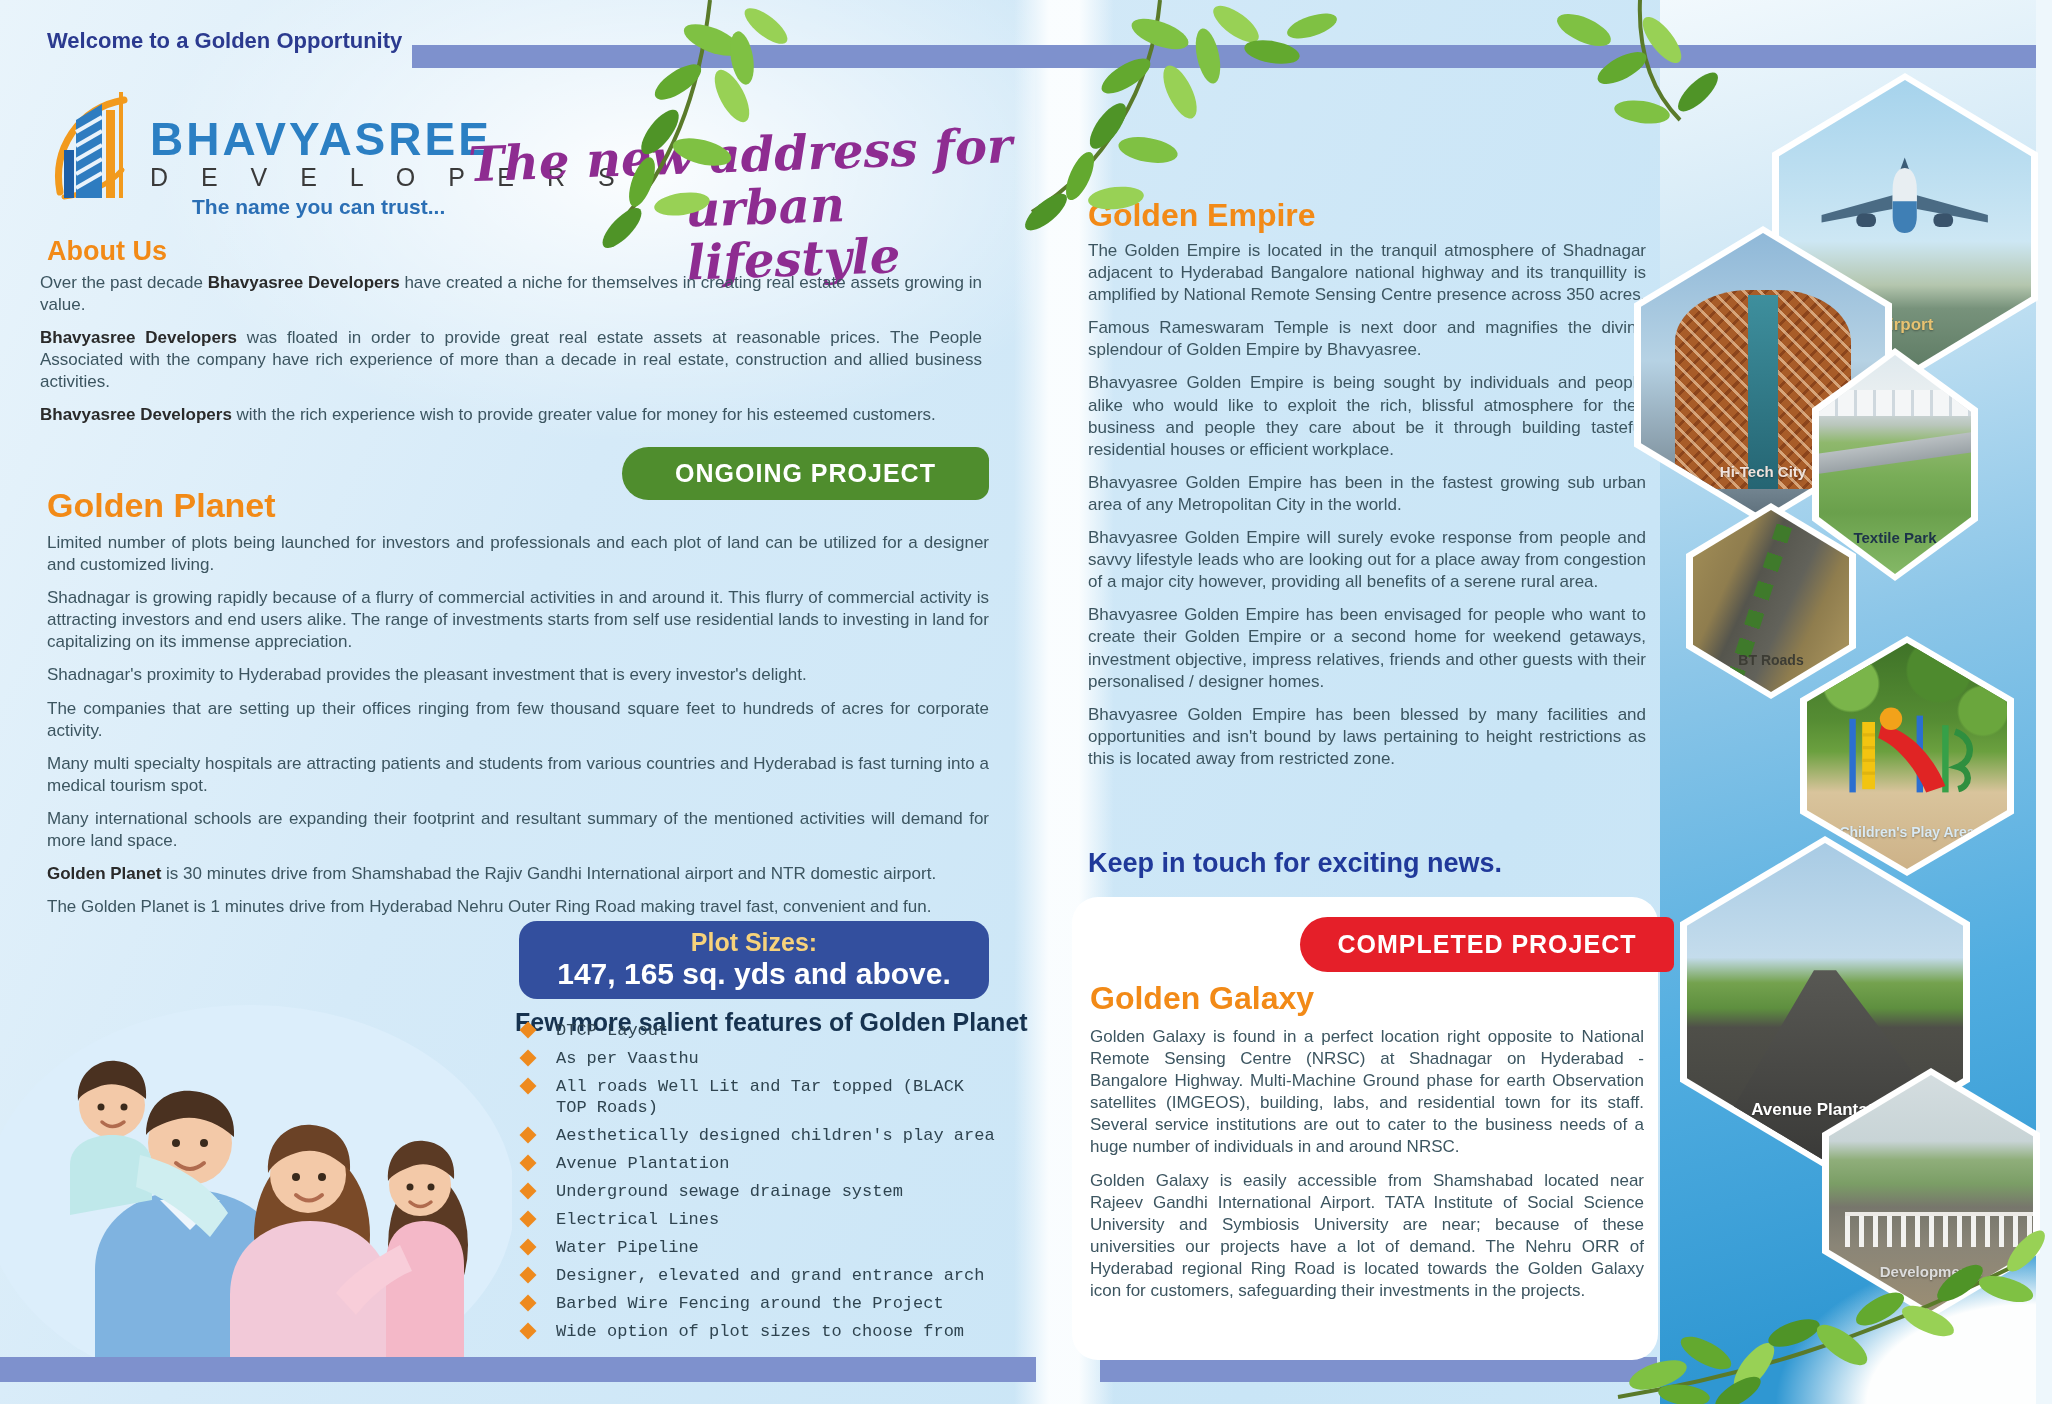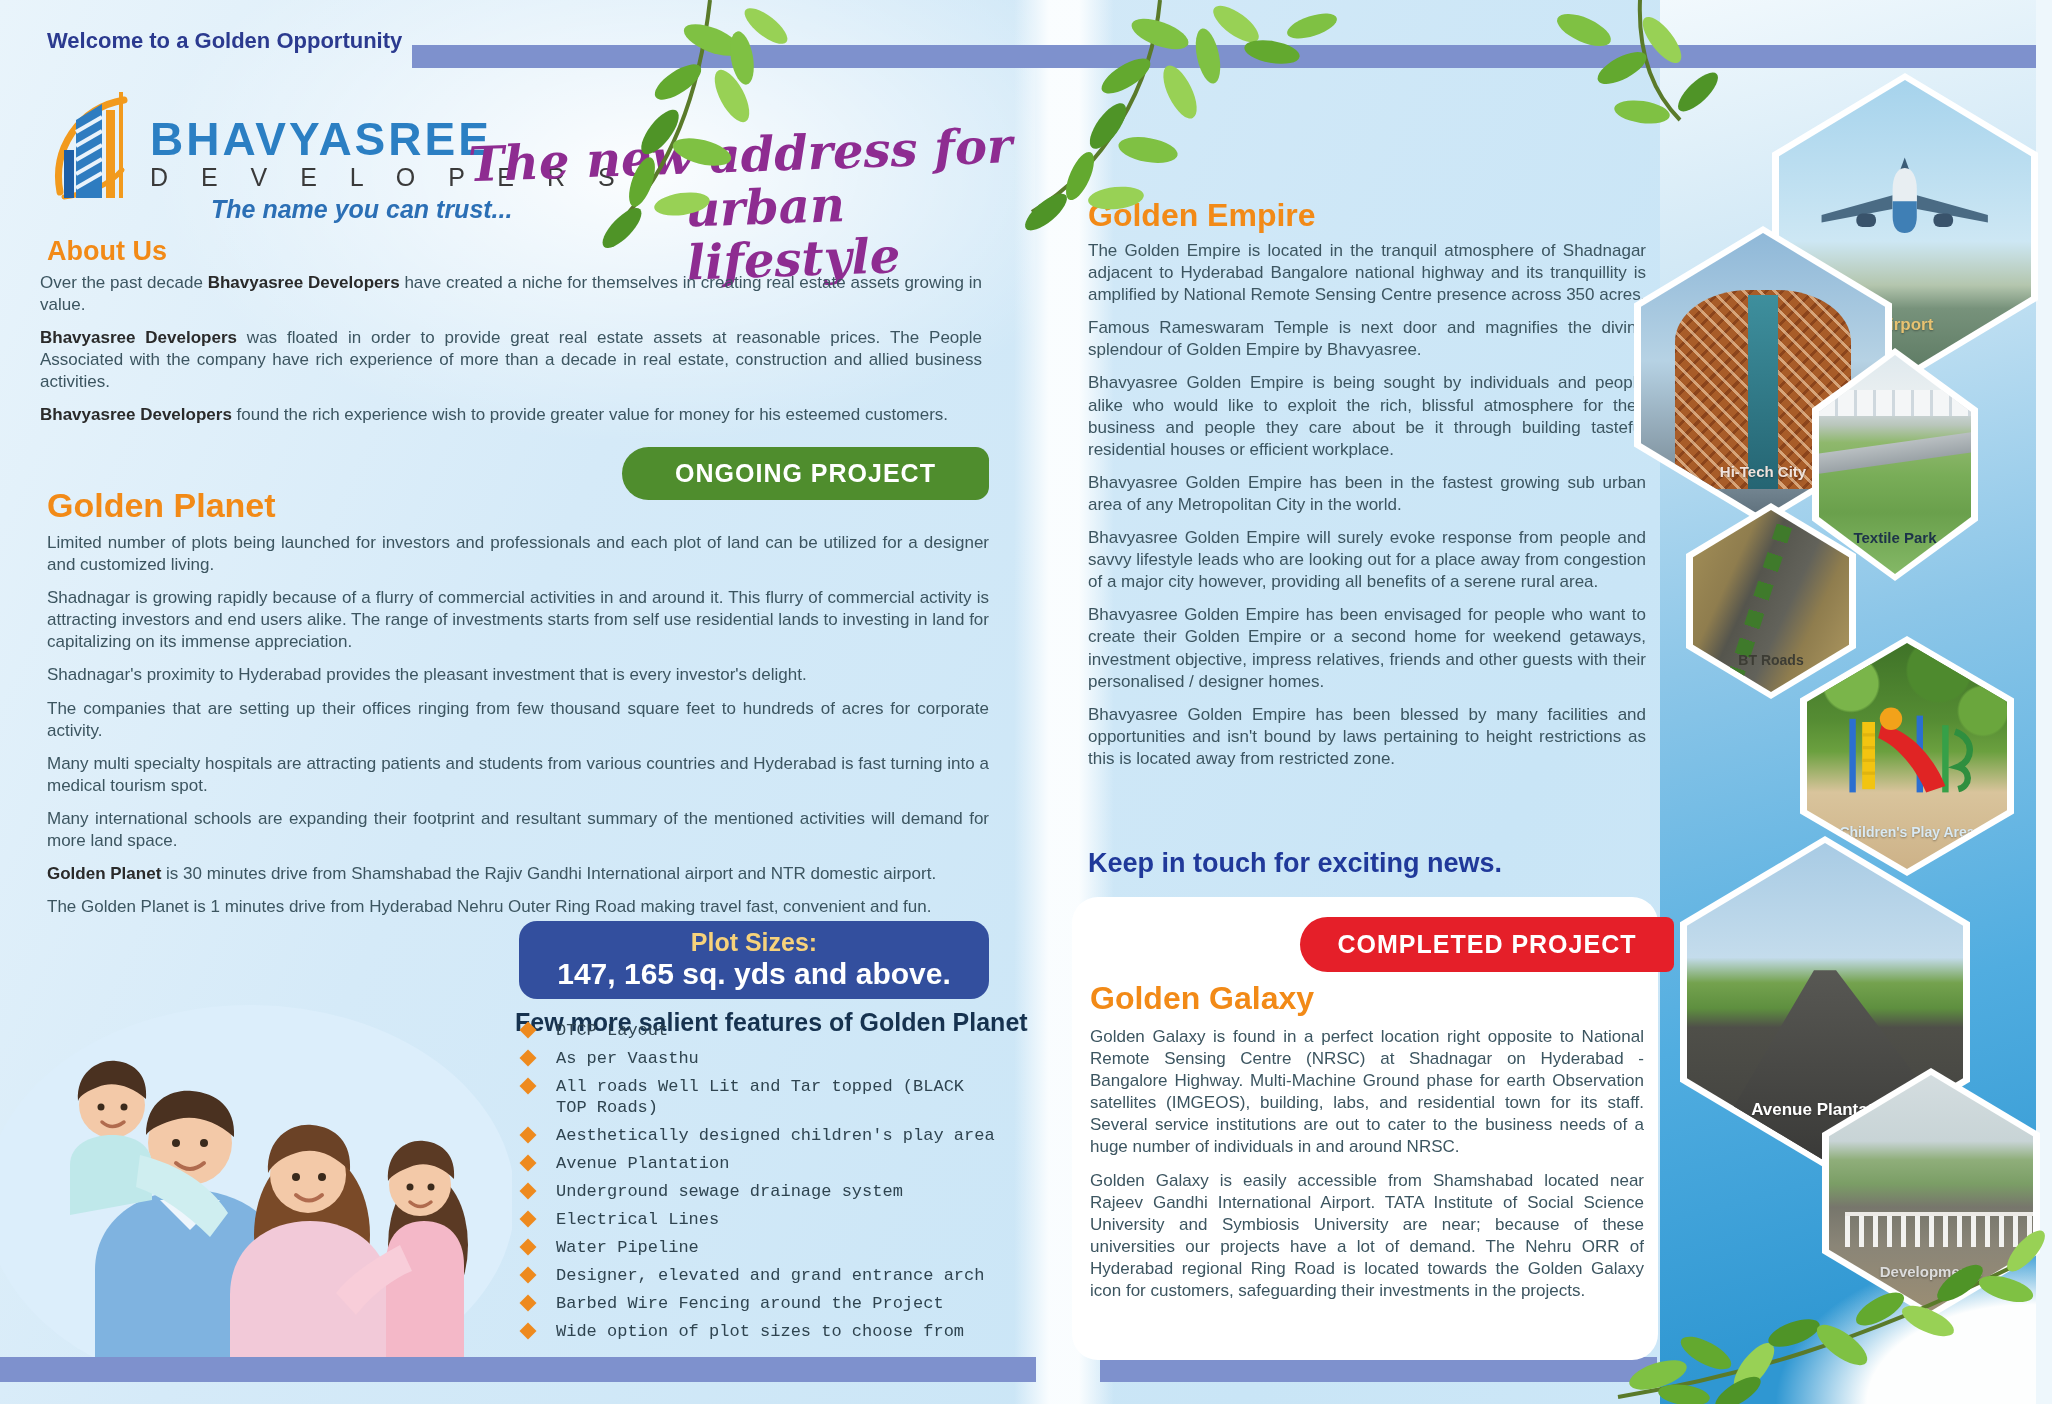--- a/index.html
+++ b/index.html
@@ -22,21 +22,21 @@
   .bar{background:#7e91cd;}
   .bar-top{left:412px;top:45px;width:1624px;height:23px;z-index:1;}
   .bar-bottom-left{left:0;top:1357px;width:1036px;height:25px;z-index:1;}
   .bar-bottom-right{left:1100px;top:1357px;width:557px;height:25px;z-index:1;}
   
   .welcome{left:47px;top:28px;font-size:22px;font-weight:bold;color:#2b3a8f;z-index:2;}
   .logo{left:50px;top:80px;z-index:2;}
   .logo-text{left:150px;top:116px;z-index:2;}
   .brand{font-size:46px;font-weight:bold;color:#2b7fc3;letter-spacing:3px;line-height:1;}
   .brand-sub{font-size:25px;color:#3a3a3a;letter-spacing:13px;margin-top:3px;line-height:1;}
-  .slogan{font-size:25px;font-style:italic;font-weight:bold;color:#2b6fb5;margin-top:5px;margin-left:61px;}
+  .slogan{font-size:21px;font-weight:bold;color:#2b6fb5;margin-top:5px;margin-left:42px;}
   .tagline{left:470px;top:128px;width:580px;z-index:2;transform:rotate(-2deg);
     font-family:"DejaVu Serif",serif;font-style:italic;font-weight:bold;color:#8e2c91;}
   .tagline .l1{font-size:48px;line-height:1.1;}
   .tagline .l2{font-size:48px;line-height:1.1;margin-left:215px;}
   
   .h-orange{font-weight:bold;color:#f28a17;z-index:2;}
   .about-h{left:47px;top:236px;font-size:27px;}
   .body-col{z-index:2;color:#3c5560;font-size:17px;line-height:1.3;text-align:justify;}
   .body-col p{margin:0 0 11px 0;}
   .body-col b{color:#2a2a2a;}
@@ -163,21 +163,21 @@
 
   <div class="abs tagline">
     <div class="l1">The new address for</div>
     <div class="l2">urban lifestyle</div>
   </div>
 
   <div class="abs h-orange about-h">About Us</div>
   <div class="abs body-col about-col">
     <p><span>Over the past decade </span><b>Bhavyasree Developers</b><span> have created a niche for themselves in creating real estate assets growing in value.</span></p>
     <p><b>Bhavyasree Developers</b><span> was floated in order to provide great real estate assets at reasonable prices. The People Associated with the company have rich experience of more than a decade in real estate, construction and allied business activities.</span></p>
-    <p><b>Bhavyasree Developers</b><span> found the rich experience wish to provide greater value for money for his esteemed customers.</span></p>
+    <p><b>Bhavyasree Developers</b><span> with the rich experience wish to provide greater value for money for his esteemed customers.</span></p>
   </div>
 
   <div class="abs banner banner-ongoing">ONGOING PROJECT</div>
   <div class="abs h-orange gp-h">Golden Planet</div>
   <div class="abs body-col gp-col">
     <p>Limited number of plots being launched for investors and professionals and each plot of land can be utilized for a designer and customized living.</p>
     <p>Shadnagar is growing rapidly because of a flurry of commercial activities in and around it. This flurry of commercial activity is attracting investors and end users alike. The range of investments starts from self use residential lands to investing in land for capitalizing on its immense appreciation.</p>
     <p>Shadnagar's proximity to Hyderabad provides the pleasant investment that is every investor's delight.</p>
     <p>The companies that are setting up their offices ringing from few thousand square feet to hundreds of acres for corporate activity.</p>
     <p>Many multi specialty hospitals are attracting patients and students from various countries and Hyderabad is fast turning into a medical tourism spot.</p>

